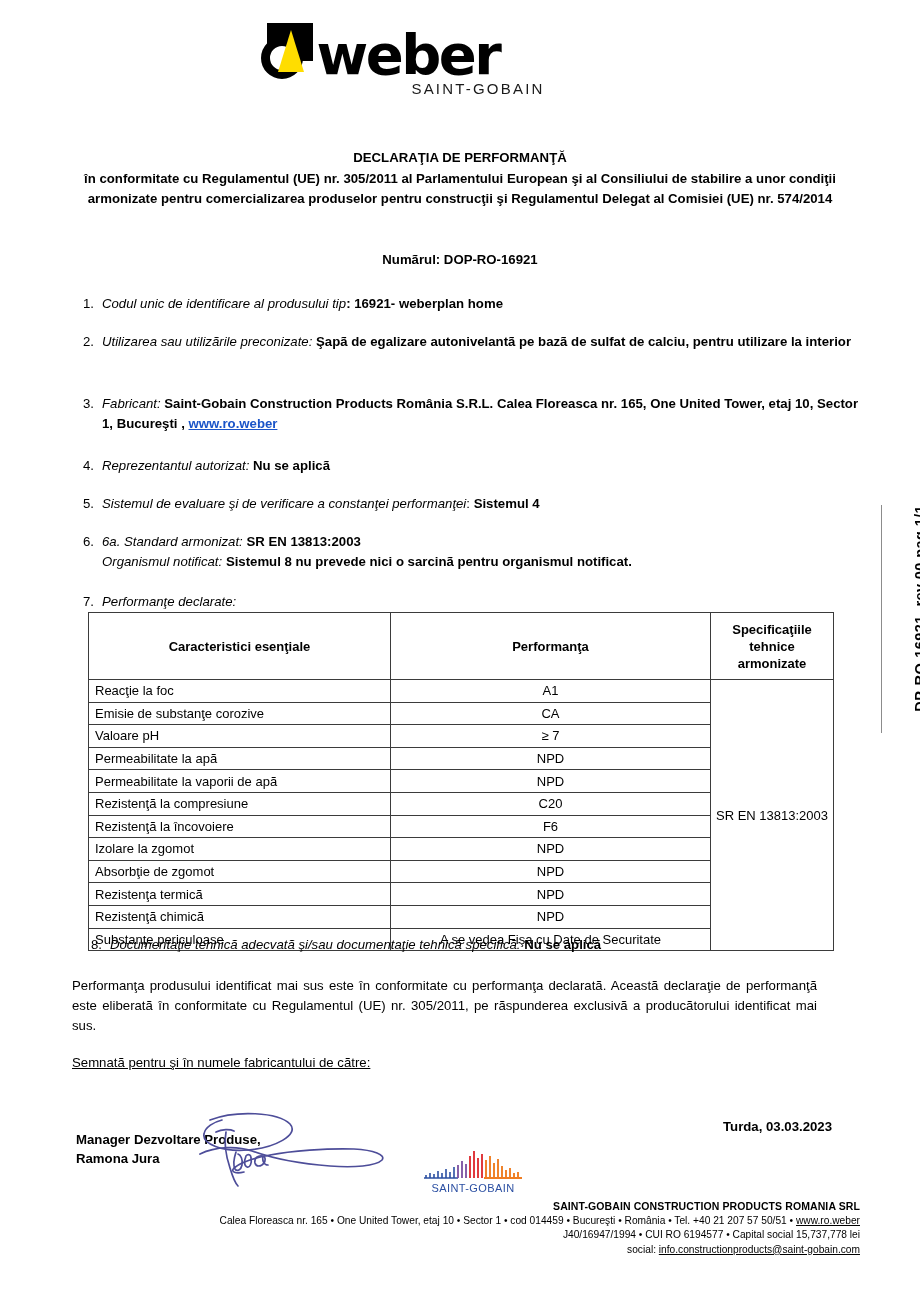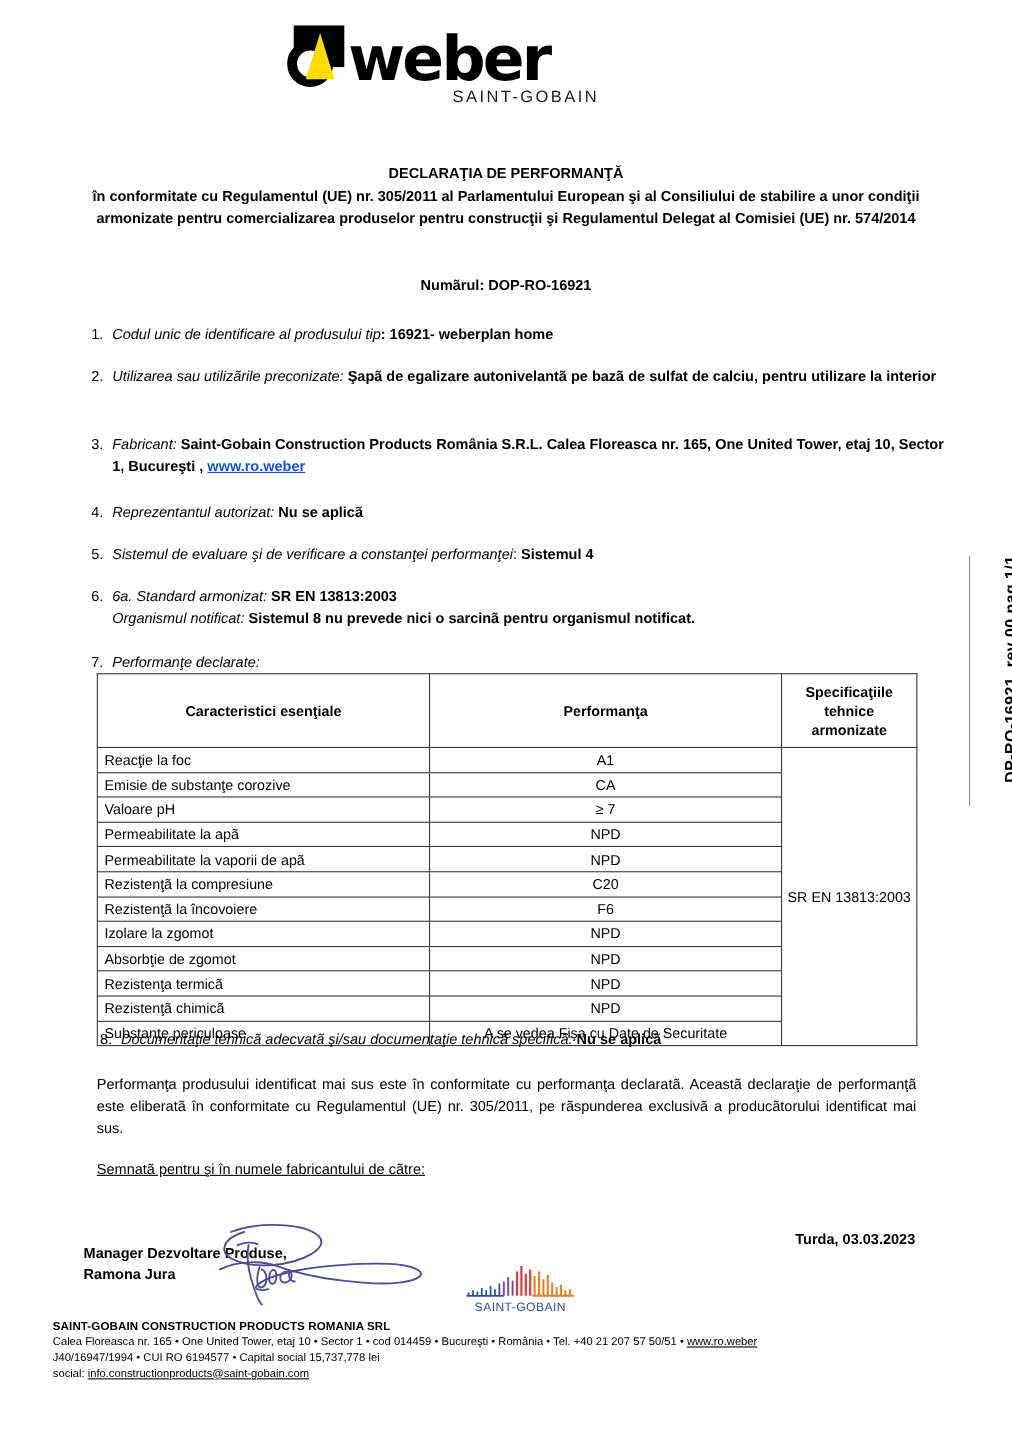--- a/index.html
+++ b/index.html
@@ -182,21 +182,21 @@
     line-height: 19px;
     vertical-align: middle;
   }
   col.c1 { width: 302px; }
   col.c2 { width: 320px; }
   col.c3 { width: 123px; }
 
   
   .para {
     position: absolute;
-    left: 88px;
+    left: 72px;
     width: 745px;
     font-size: 13.2px;
     line-height: 20px;
     text-align: justify;
   }
   .sig-name {
     position: absolute;
     left: 76px;
     font-weight: 700;
     font-size: 13.2px;
@@ -247,24 +247,24 @@
     right: 38px;
     top: 505px;
     width: 1px;
     height: 228px;
     background: #8c8c8c;
   }
 
   
   .footer {
     position: absolute;
-    left: 48px;
+    left: 60px;
     top: 1199px;
     width: 800px;
-    text-align: left;
+    text-align: right;
     font-size: 10.2px;
     line-height: 14.5px;
     color: #000000;
   }
   .footer .f-title {
     font-weight: 700;
     font-size: 10.5px;
     letter-spacing: 0.1px;
   }
   .footer .u { text-decoration: underline; }

